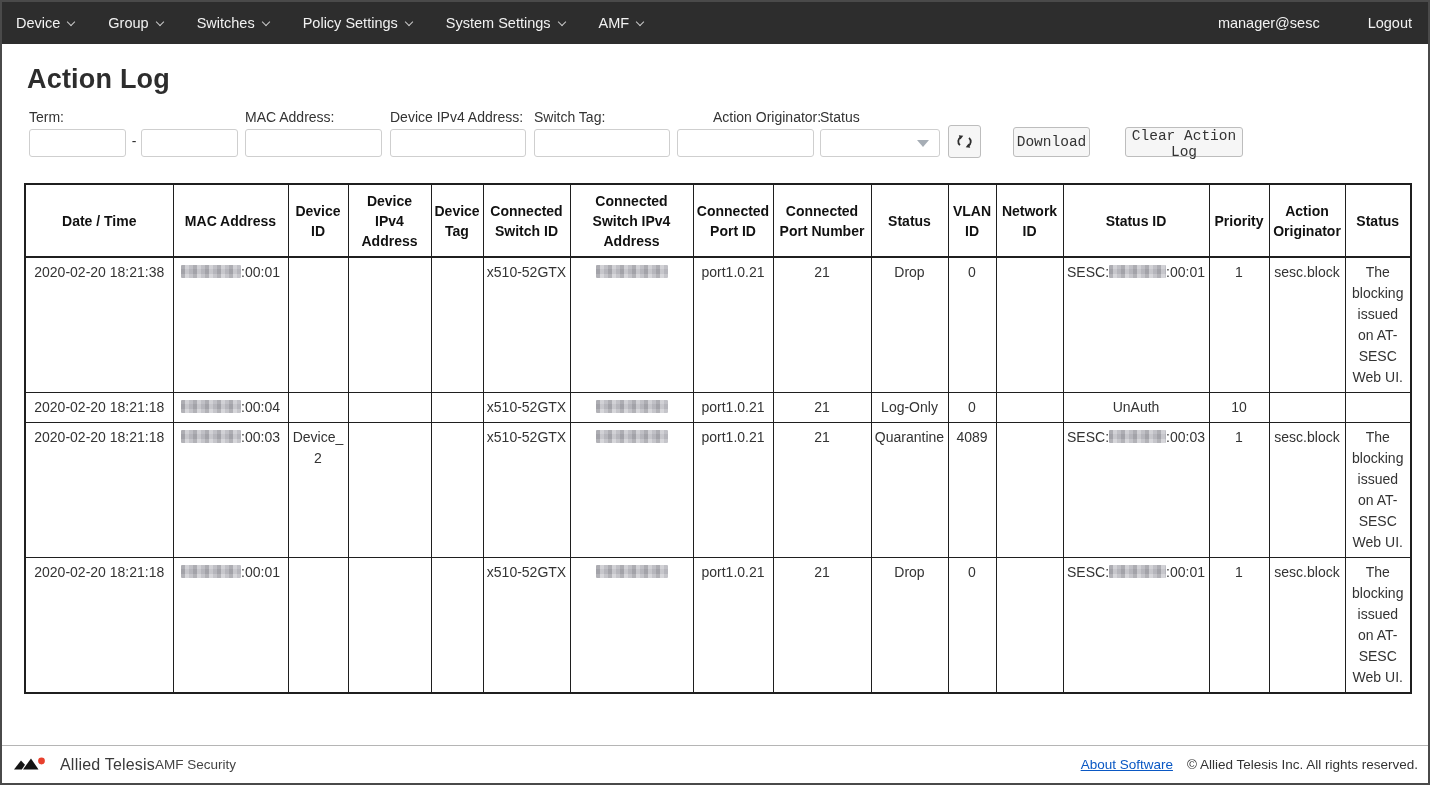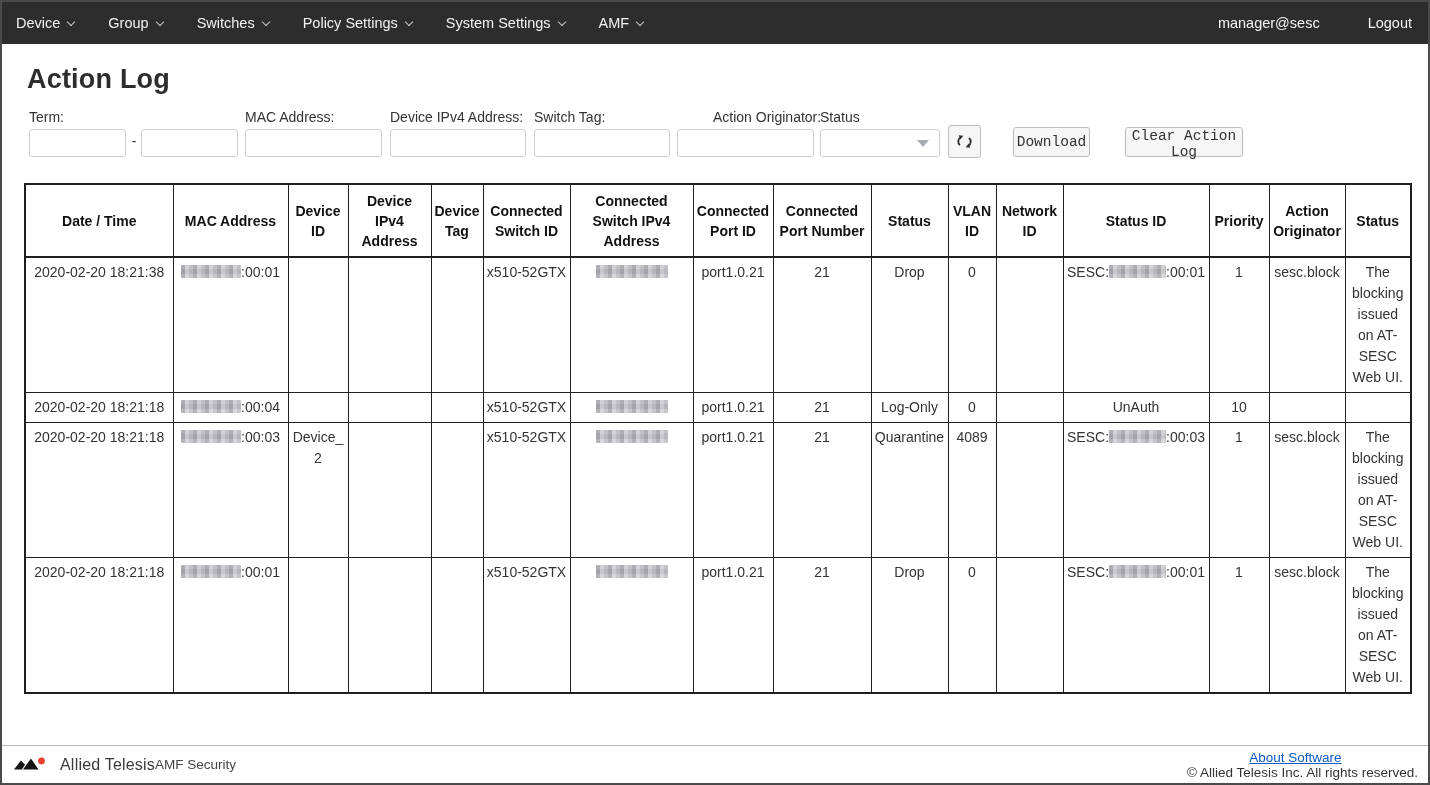--- a/index.html
+++ b/index.html
@@ -88,21 +88,21 @@
 
   
   .footer {
     position:absolute; left:0; right:0; bottom:0; height:38px;
     border-top:1px solid #b5b5b5; background:#fff;
     display:flex; align-items:center; padding:0 10px 0 12px; font-size:13.5px;
   }
   .brand { display:flex; align-items:center; }
   .brand-name { font-size:16px; color:#3a3a3a; margin-left:10px; letter-spacing:.2px; }
   .brand-product { font-size:13.5px; color:#444; margin-left:0; }
-  .footer-right { margin-left:auto; display:flex; align-items:center;flex-direction:column; }
+  .footer-right { margin-left:auto; display:flex; align-items:center; }
   .about-link { color:#0a58c4; text-decoration:underline; cursor:pointer; margin-right:14px; }
   .copyright { color:#333; }
 </style>
 </head>
 <body>
 
 <div class="navbar">
   <div class="nav-item">
     <span>Device</span>
     <span class="chev"></span>

